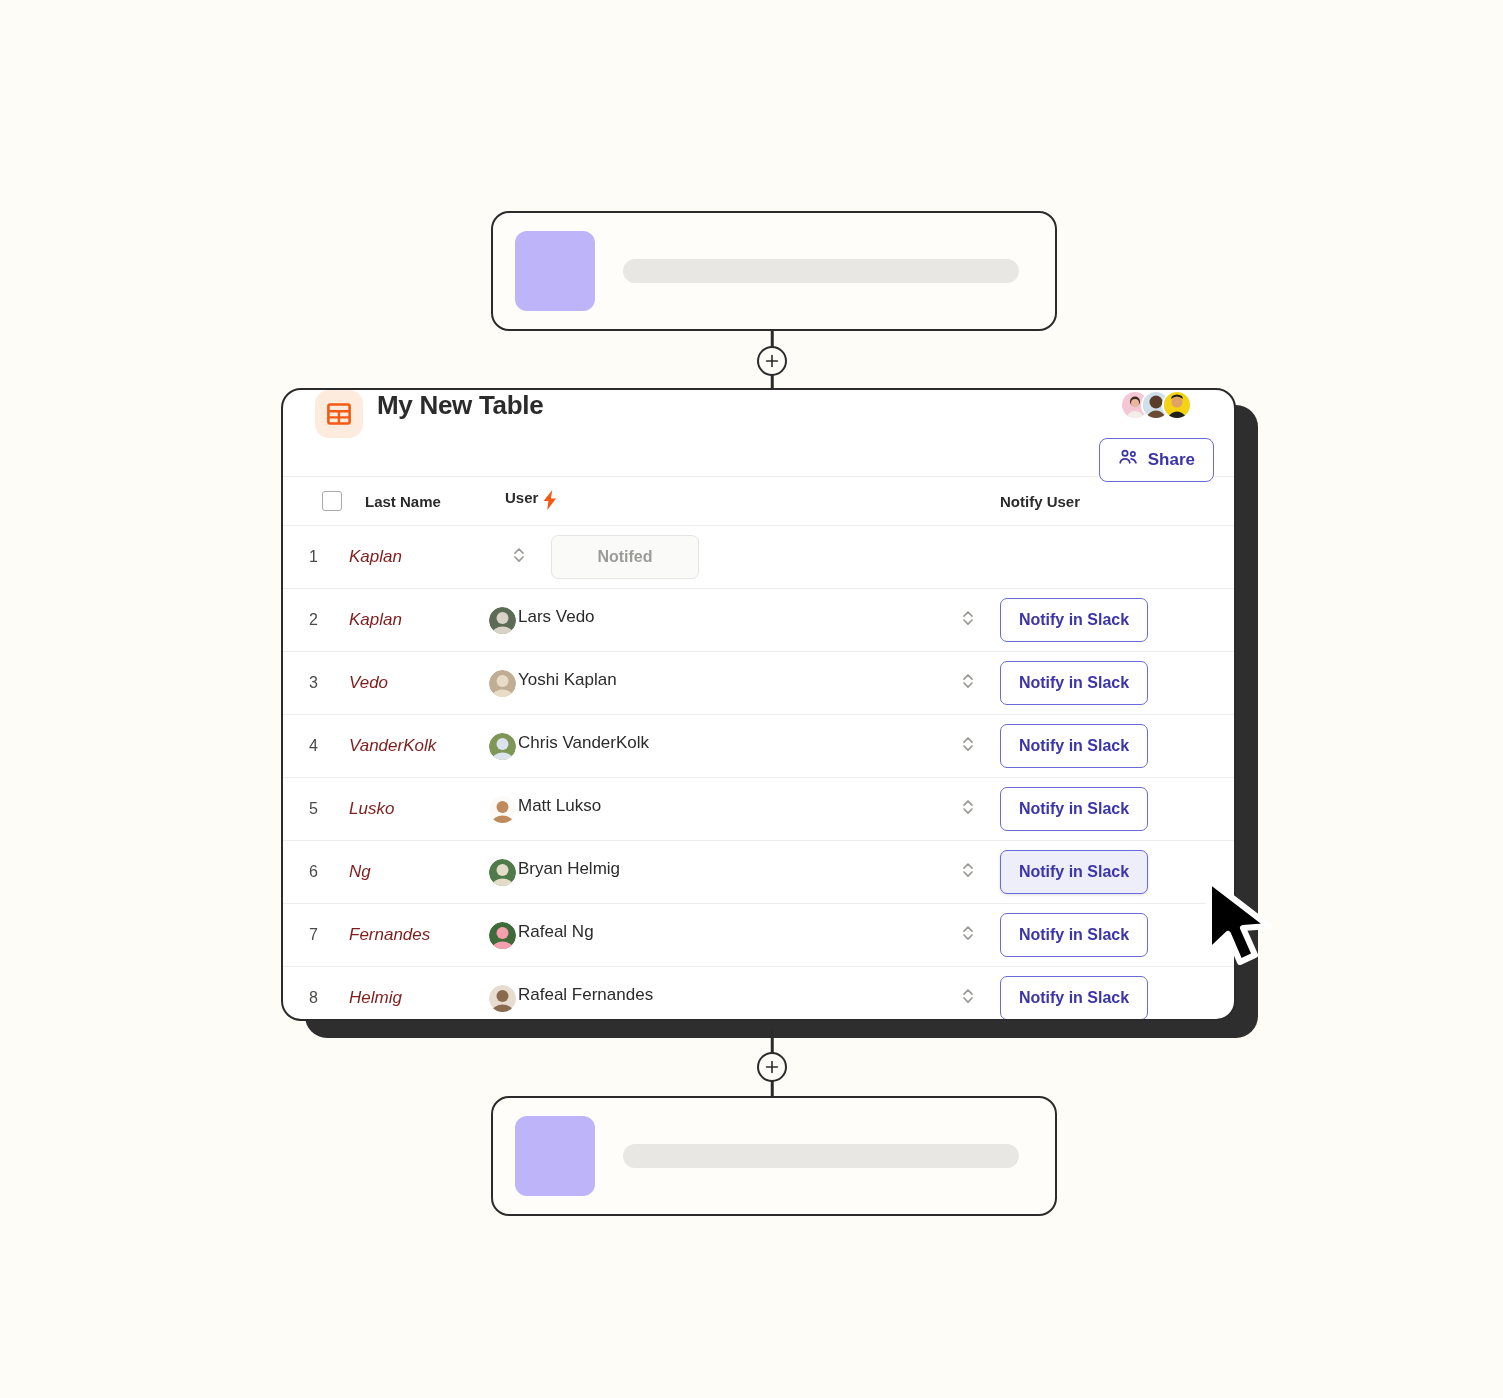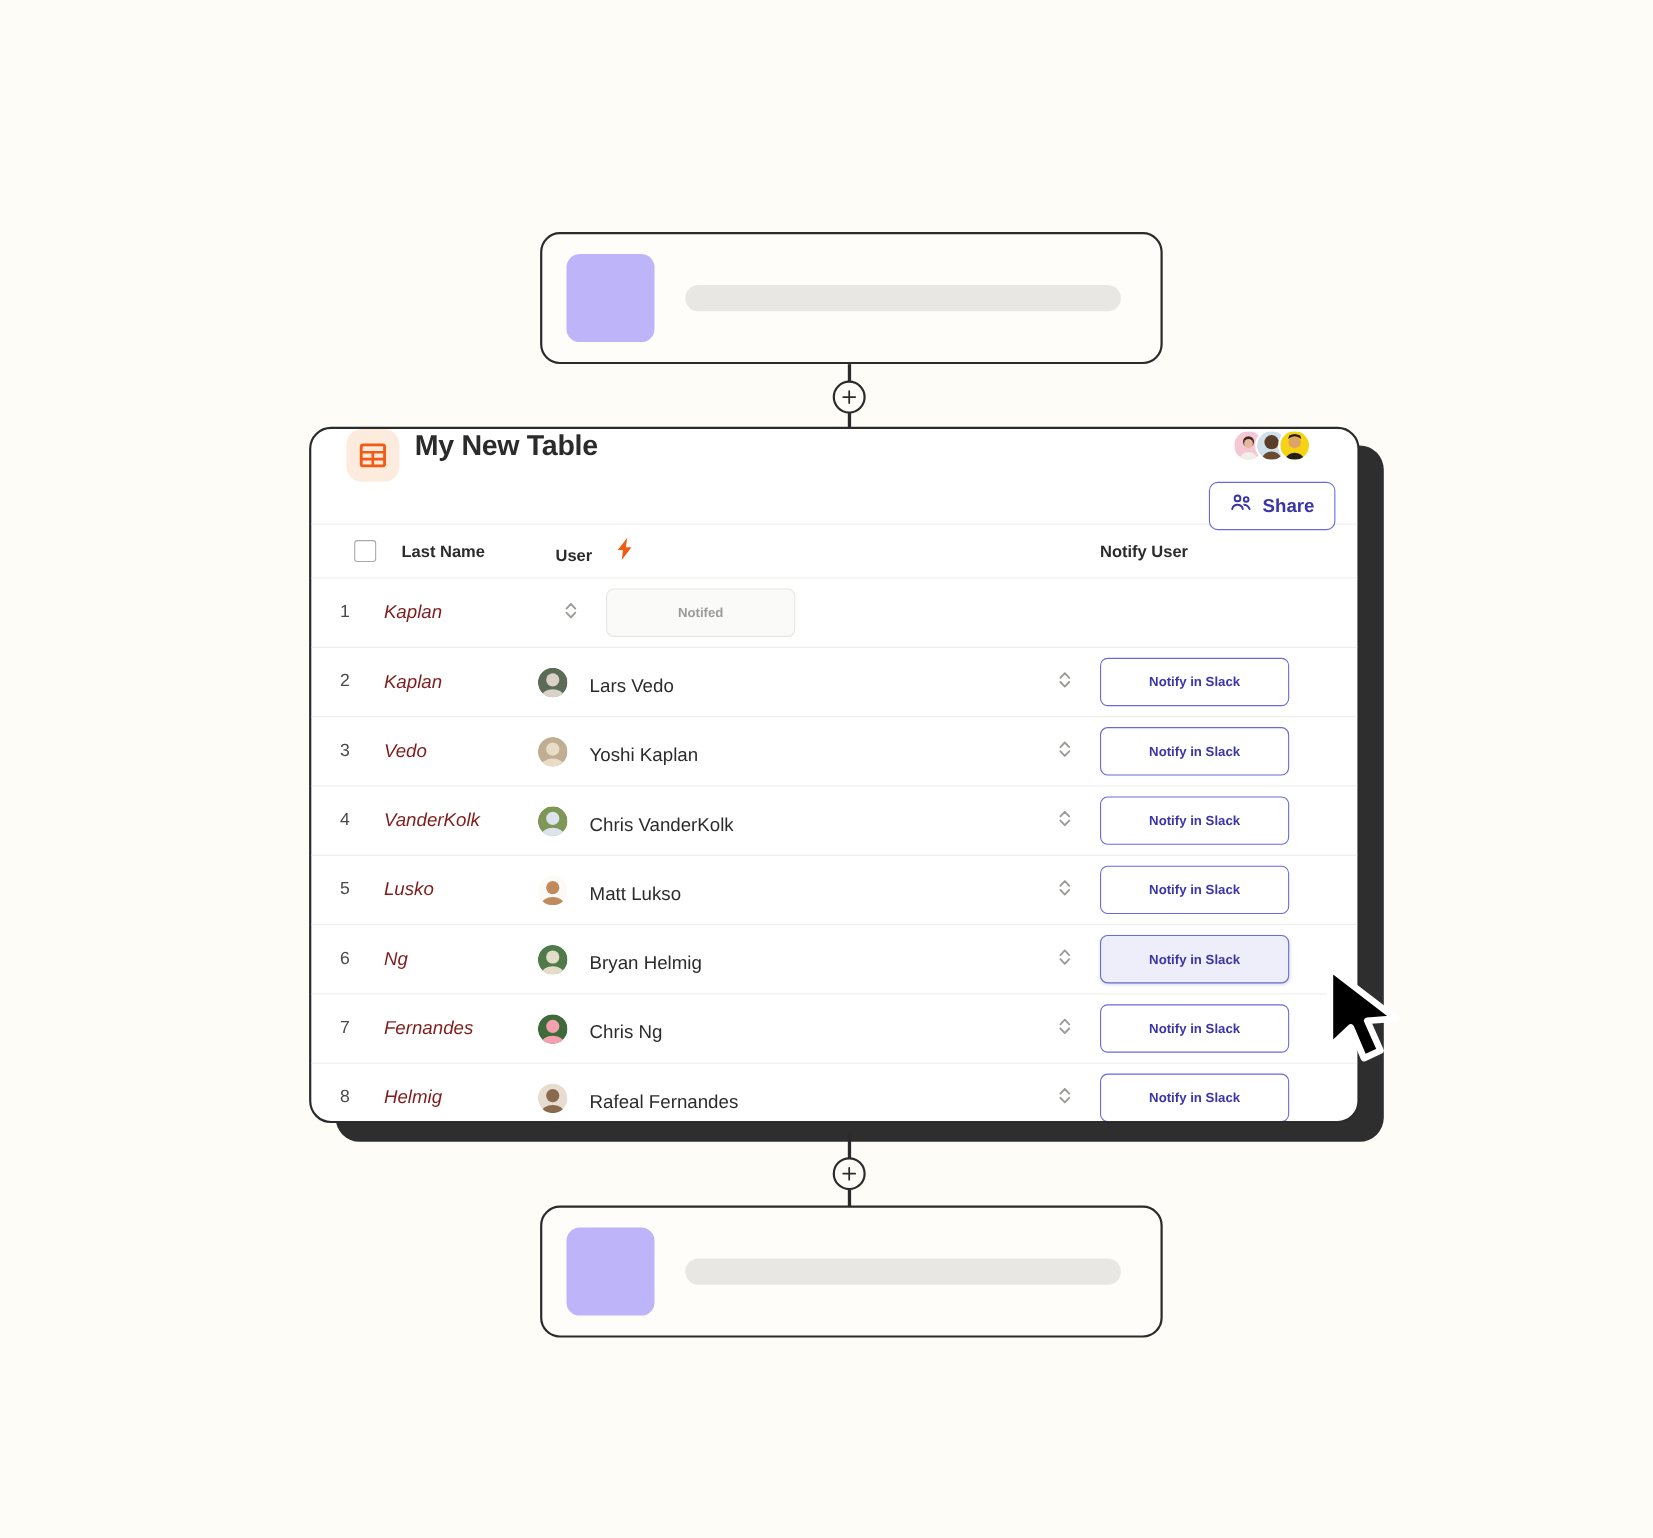--- a/index.html
+++ b/index.html
@@ -171,21 +171,21 @@
     border-bottom: 1px solid #EDEDEA;
     font-size: 15px;
     font-weight: bold;
     color: #2B2B2B;
     padding-left: 16px;
   }
 
   .c-check  { width: 66px; display:flex; align-items:center; justify-content:center; flex:none; }
   .c-num    { width: 66px; text-align: left; padding-left: 26px; flex: none; }
   .c-last   { width: 140px; flex: none; }
-  .c-user   { flex: 1 1 auto; display: flex; align-items: flex-end; gap: 20px; min-width:0; }
+  .c-user   { flex: 1 1 auto; display: flex; align-items: flex-start; gap: 2px; min-width:0; }
   .c-sort   { width: 60px; display:flex; align-items:center; justify-content:center; flex:none; }
   .c-notify { width: 236px; flex: none; padding-left: 2px; }
 
   .hdr-checkbox {
     width: 20px; height: 20px;
     border: 1.8px solid #A9A9A5;
     border-radius: 3px;
     background: #fff;
     cursor: pointer;
   }
@@ -206,27 +206,27 @@
   .avatar-sm {
     width: 27px; height: 27px;
     border-radius: 50%;
     flex: none;
     overflow: hidden;
     position: relative;
   }
   .user-name { white-space: nowrap; overflow: hidden; text-overflow: ellipsis; }
 
   .btn-notify {
-    width: 172px;
+    width: 148px;
     height: 44px;
     border: 1.6px solid #6A6ADB;
     border-radius: 7px;
     background: #FFFFFF;
     color: #3B35A8;
-    font-size: 12px;
+    font-size: 16px;
     font-weight: bold;
     font-family: "Liberation Sans", sans-serif;
     cursor: pointer;
   }
   .btn-notify.hovered {
     background: #EEEEFB;
     box-shadow: 0 1px 3px rgba(0,0,0,.14);
   }
   .btn-notify.done {
     border: 1.5px solid #E6E5E1;
@@ -440,21 +440,21 @@
         </div>
         <div class="row">
           <div class="c-num">7</div>
           <div class="c-last">Fernandes</div>
           <div class="c-user">
             <span class="avatar-sm"><svg width="27" height="27" viewBox="0 0 27 27">
                 <circle cx="13.5" cy="13.5" r="13.5" fill="#3F6B3A"></circle>
                 <circle cx="13.5" cy="11" r="6" fill="#F4A0AE"></circle>
                 <path d="M1.5 27 q4-7.5 12-7.5 t12 7.5 z" fill="#F4A0AE"></path>
               </svg></span>
-            <span class="user-name">Chris Ng</span>
+            <span class="user-name">Rafeal Ng</span>
           </div>
           <div class="c-sort">
             <span><svg width="16" height="20" viewBox="0 0 16 20">
                 <path d="M4 8.2 L8 4 L12 8.2 M4 12 L8 16.2 L12 12" fill="none" stroke="#9A9A96" stroke-width="1.7" stroke-linecap="round" stroke-linejoin="round"></path>
               </svg></span>
           </div>
           <div class="c-notify"><button class="btn-notify">Notify in Slack</button></div>
         </div>
         <div class="row">
           <div class="c-num">8</div>

